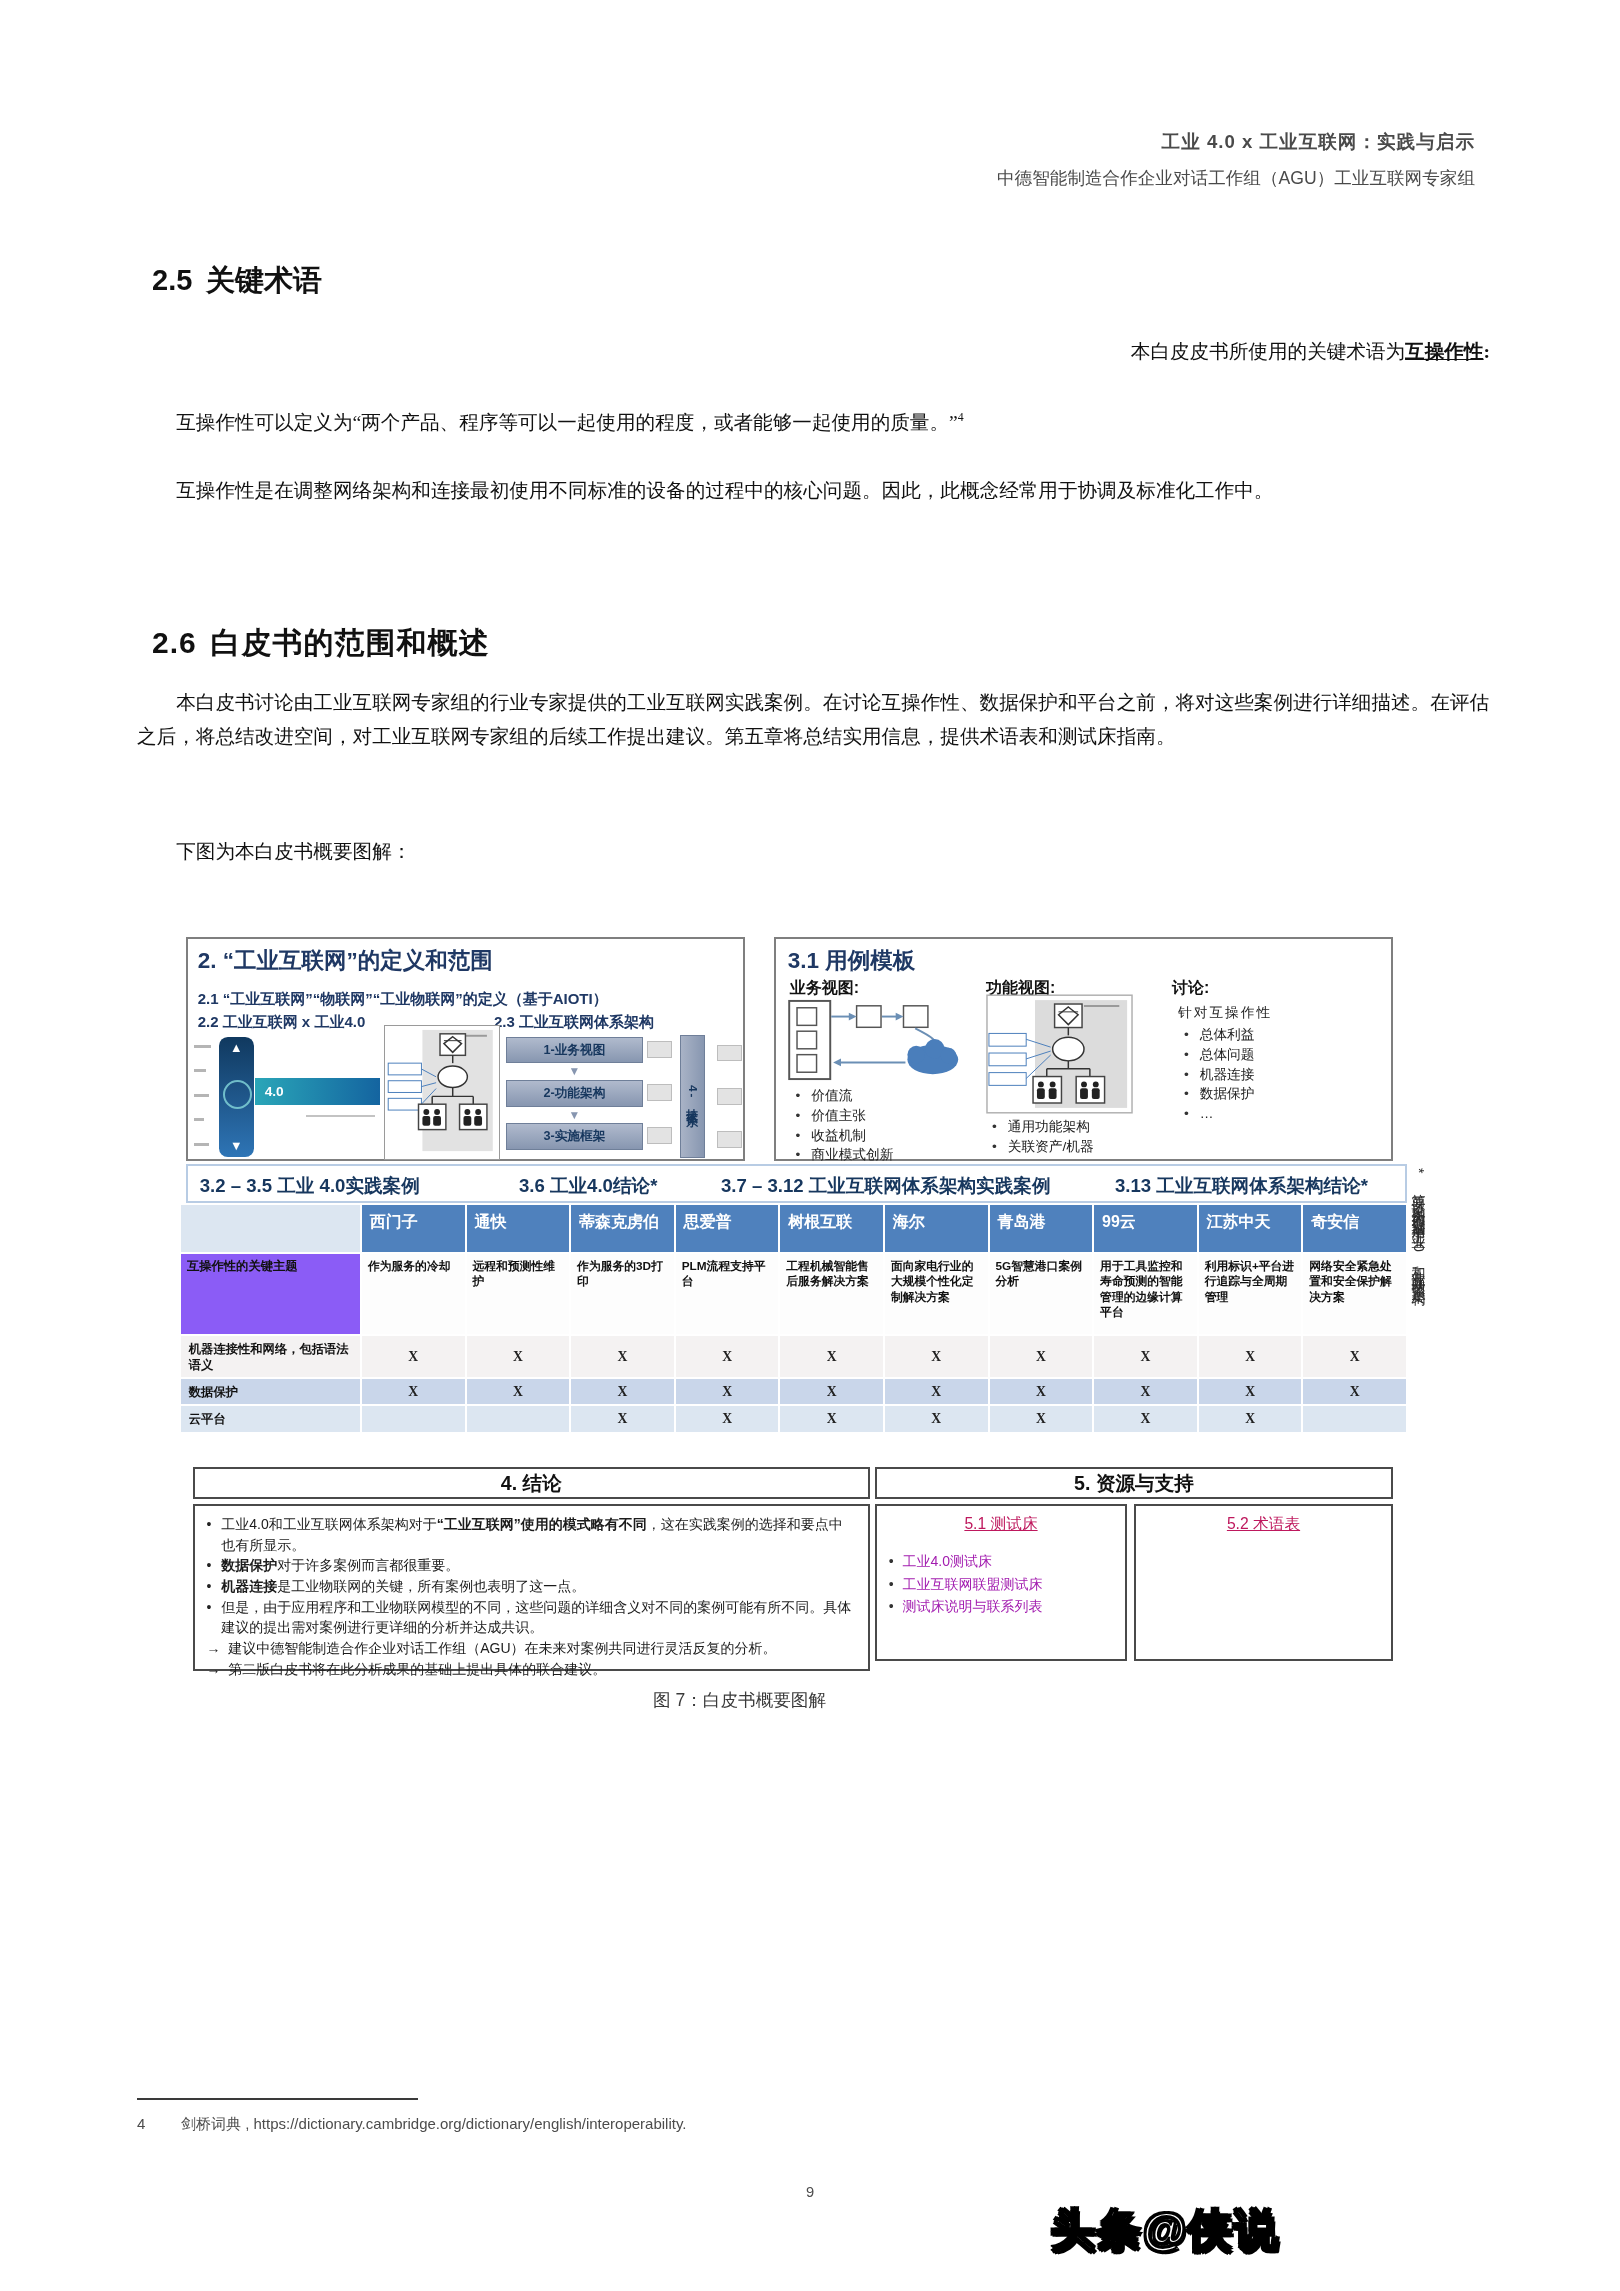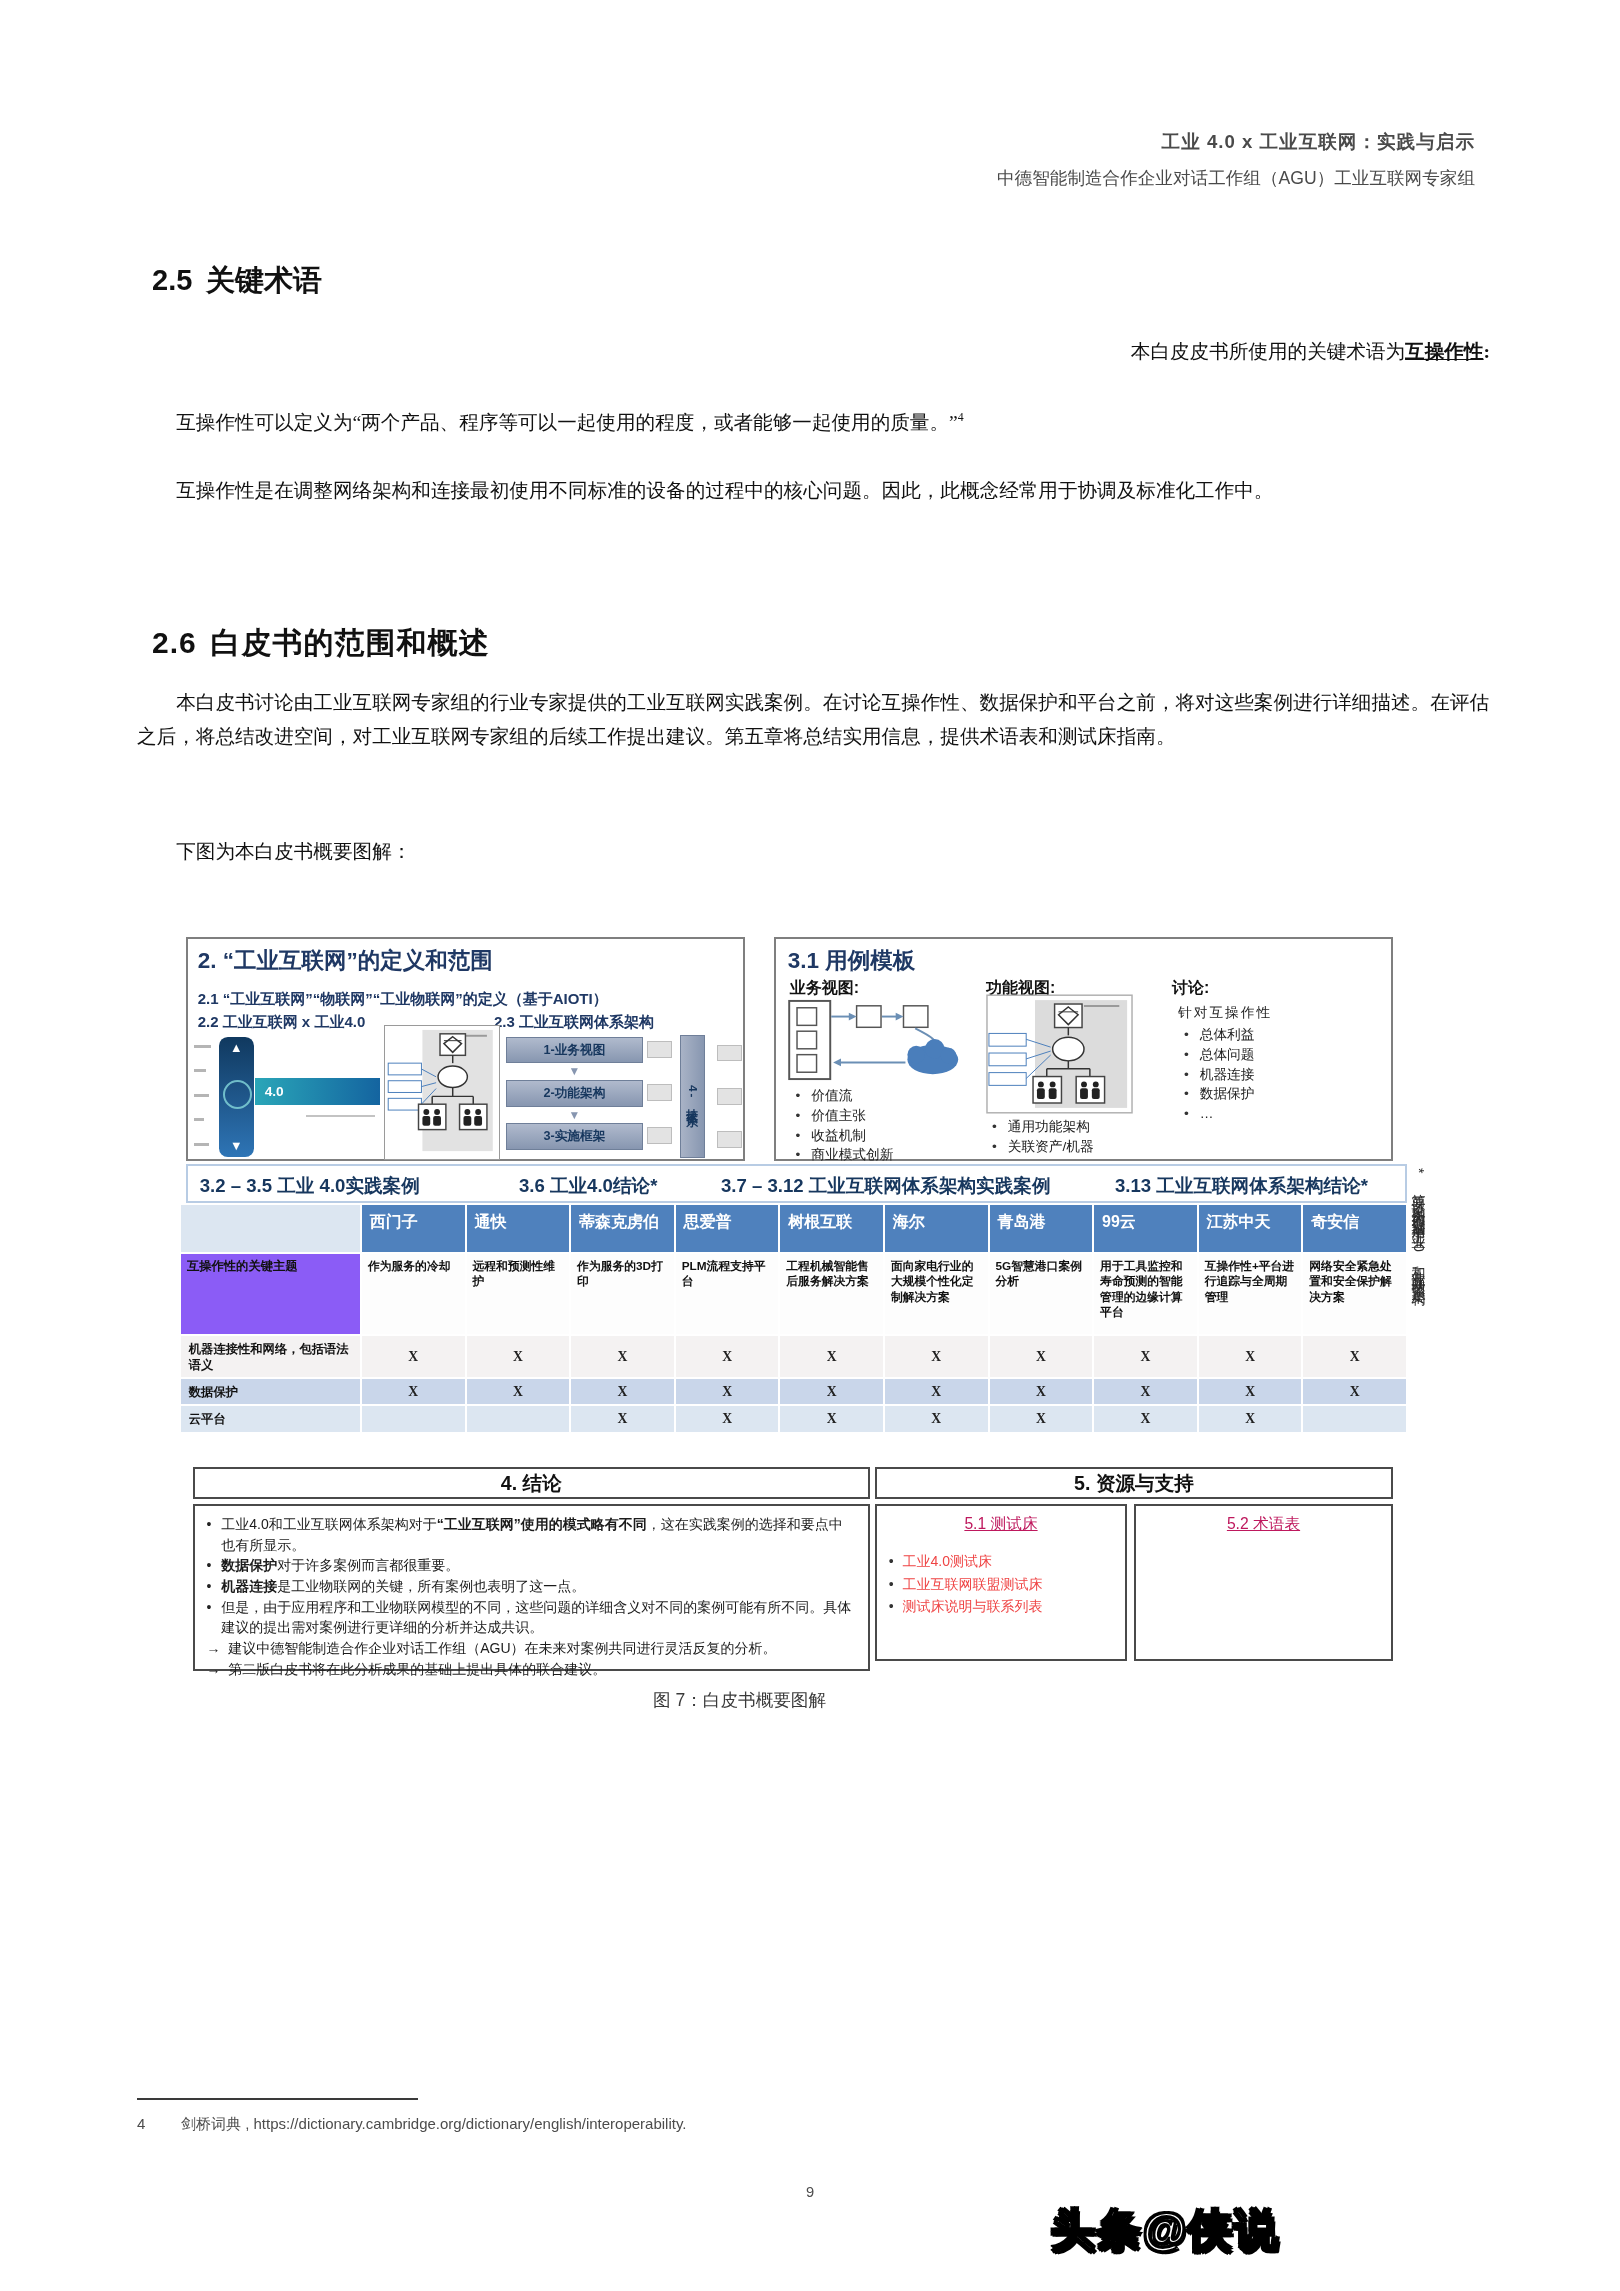--- a/index.html
+++ b/index.html
@@ -123,21 +123,21 @@
   .bh4 { left:11.8px; top:534px; width:677px; height:32px; }
   .bc4 { left:11.8px; top:571px; width:677px; height:167px; padding:7.8px 11.8px; font-size:14px; line-height:1.48; color:#1c1c1c; }
   .bh5 { left:694px; top:534px; width:518px; height:32px; }
   .b51 { left:694px; top:571px; width:252px; height:157px; }
   .b52 { left:953px; top:571px; width:259px; height:157px; }
   .cline { display:flex; }
   .cline::before { content:"•"; width:14.7px; flex:none; color:#222; }
   .aline { display:flex; }
   .aline::before { content:"→"; width:21.6px; flex:none; color:#222; }
   .sub-title { text-align:center; font-weight:normal; font-size:15.7px; text-decoration:underline; margin-top:7.8px; color:#be185d; }
-  .sub-list { margin-top:15.7px; padding-left:11.8px; font-size:14px; line-height:1.6; color:#ef4444; }
+  .sub-list { margin-top:15.7px; padding-left:11.8px; font-size:14px; line-height:1.6; color:#a21caf; }
   .sub-list .mi::before { width:13.7px; }
 
   .fig-caption { position:absolute; left:181px; top:1688px; width:1117px; text-align:center;
                  font-size:17.6px; color:#3a3a3a; }
 
   
   .fn-rule { position:absolute; left:137px; top:2098px; width:281px; height:0; border-top:2px solid #3a3a3a; }
   .fn { position:absolute; left:137px; top:2115px; font-size:15px; color:#4c4c4c; }
   .fn .fn-num { display:inline-block; width:44px; }
   .pageno { position:absolute; left:806px; top:2184px; font-size:14.7px; color:#4c4c4c; }
@@ -376,21 +376,21 @@
 
       <div class="r1 lbl">互操作性的关键主题</div>
       <div class="r1">作为服务的冷却</div>
       <div class="r1">远程和预测性维护</div>
       <div class="r1">作为服务的3D打印</div>
       <div class="r1">PLM流程支持平台</div>
       <div class="r1">工程机械智能售后服务解决方案</div>
       <div class="r1">面向家电行业的大规模个性化定制解决方案</div>
       <div class="r1">5G智慧港口案例分析</div>
       <div class="r1">用于工具监控和寿命预测的智能管理的边缘计算平台</div>
-      <div class="r1">互操作性+平台进行追踪与全周期管理</div>
+      <div class="r1">利用标识+平台进行追踪与全周期管理</div>
       <div class="r1">网络安全紧急处置和安全保护解决方案</div>
 
       <div class="r2 lbl">机器连接性和网络，包括语法语义</div>
       <div class="r2 xc">X</div>
       <div class="r2 xc">X</div>
       <div class="r2 xc">X</div>
       <div class="r2 xc">X</div>
       <div class="r2 xc">X</div>
       <div class="r2 xc">X</div>
       <div class="r2 xc">X</div>

